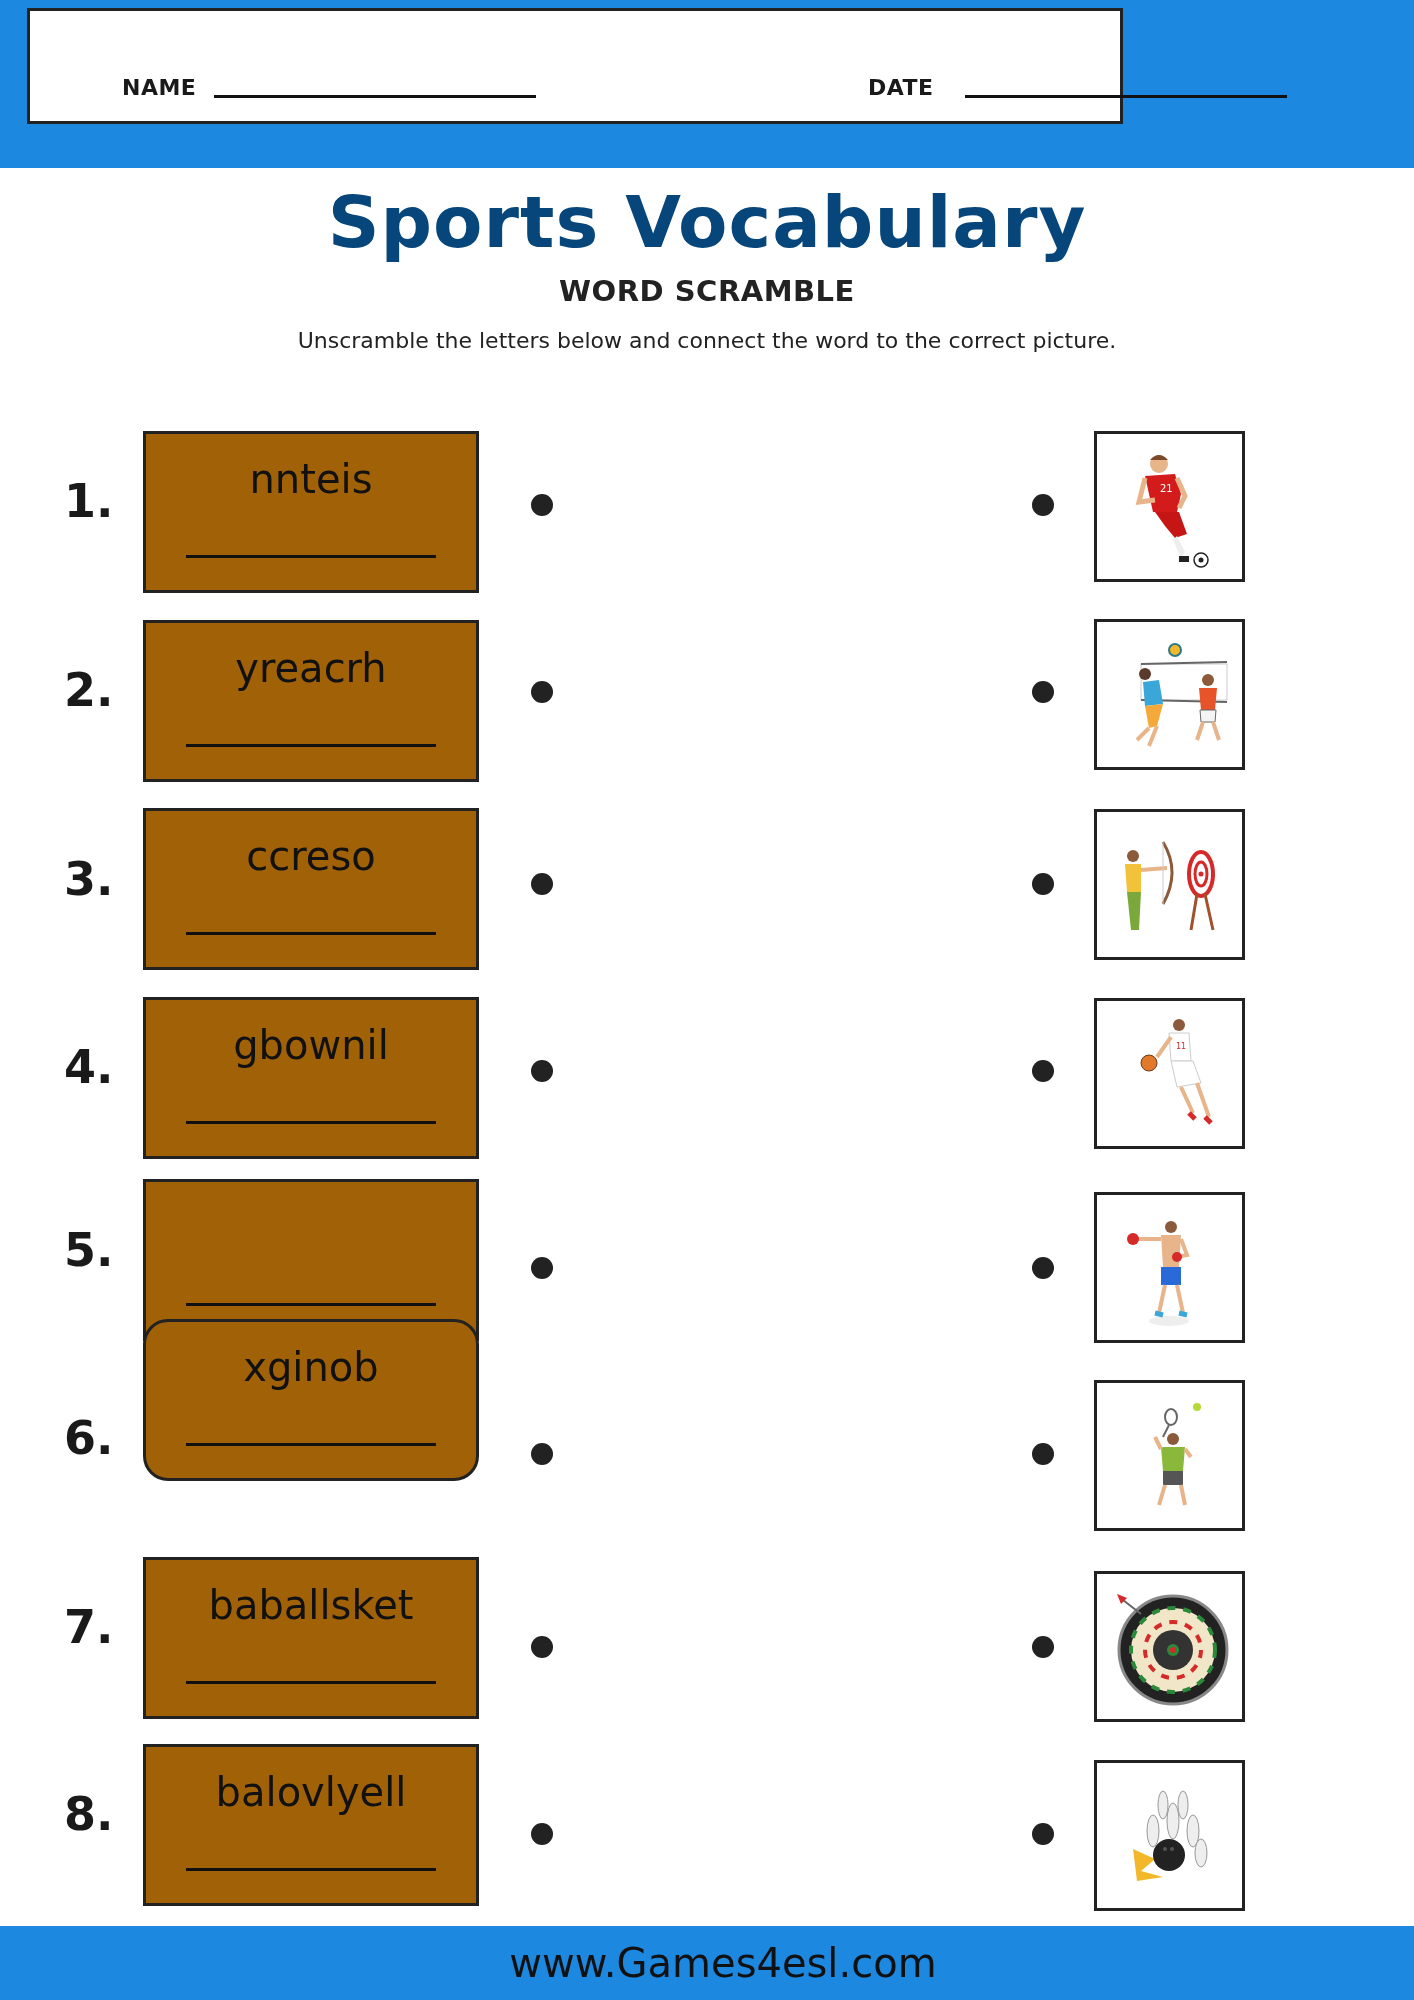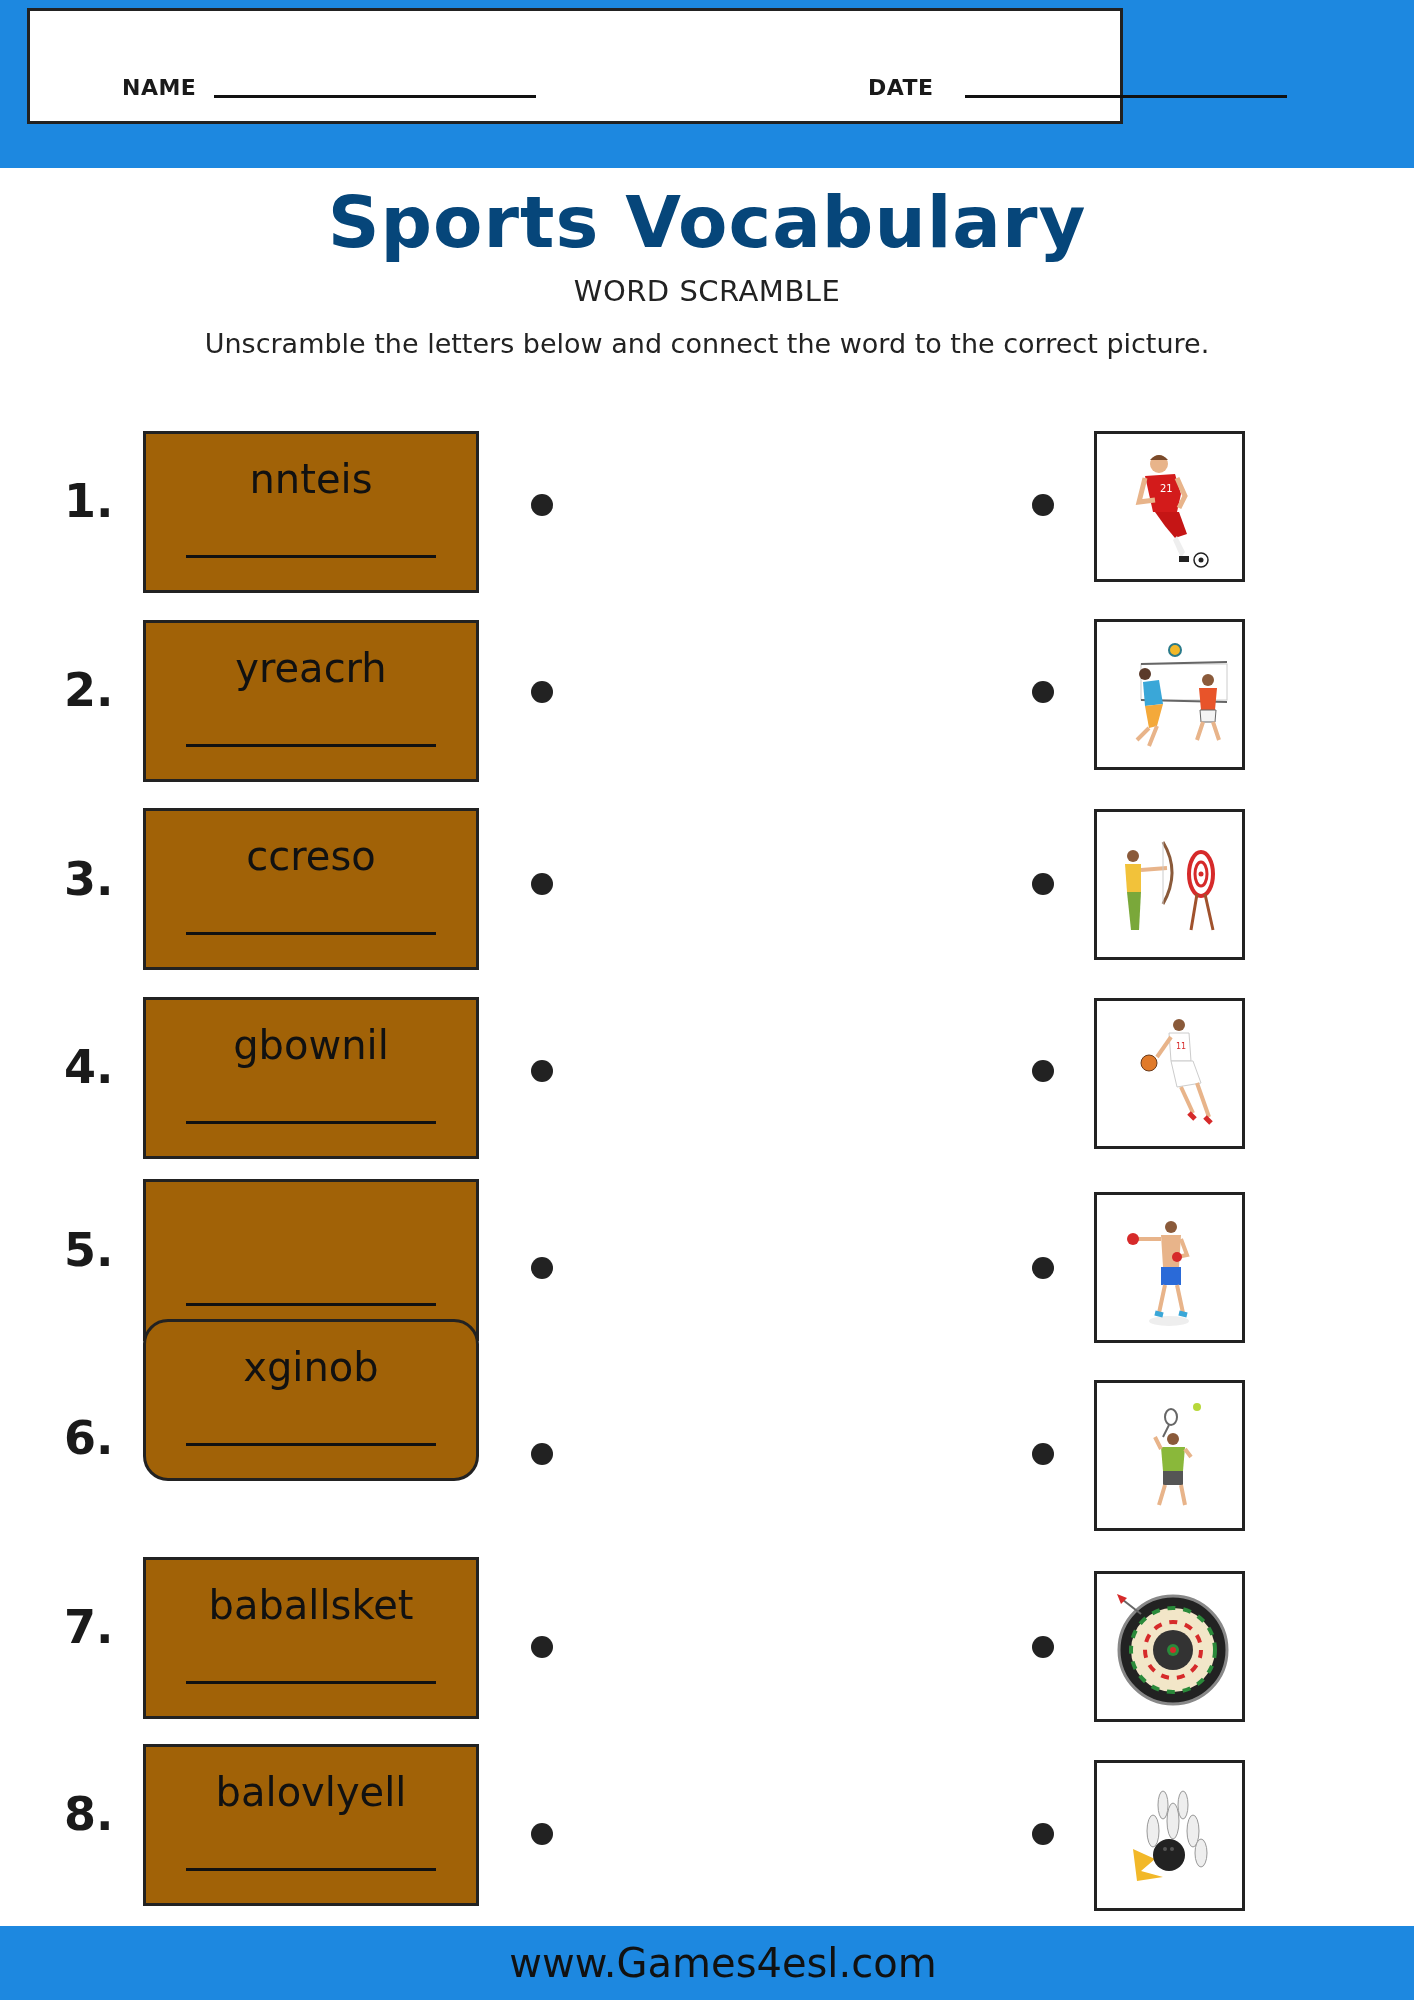--- a/index.html
+++ b/index.html
@@ -2,22 +2,22 @@
 <html><head>
 <meta charset="utf-8">
 <style>
   html,body{margin:0;padding:0;}
   body{width:1414px;height:2000px;position:relative;background:#fff;overflow:hidden;font-family:"DejaVu Sans",sans-serif;color:#1a1a1a;}
   .topband{position:absolute;left:0;top:0;width:1414px;height:168px;background:#1d88e0;}
   .namebox{position:absolute;left:27px;top:8px;width:1096px;height:116px;background:#fff;border:3px solid #222;box-sizing:border-box;}
   .lbl{position:absolute;top:64px;font-weight:bold;font-size:22px;letter-spacing:0.5px;}
   .line{position:absolute;top:84px;height:3px;background:#111;}
   .title{position:absolute;left:0;width:1414px;top:180px;text-align:center;font-family:"DejaVu Sans",sans-serif;font-weight:bold;font-size:72px;color:#06467a;letter-spacing:1px;}
-  .subtitle{position:absolute;left:0;width:1414px;top:274px;text-align:center;font-weight:normal;font-size:29px;color:#222;letter-spacing:0.5px;}
-  .instr{position:absolute;left:0;width:1414px;top:328px;text-align:center;font-size:27px;color:#222;}
+  .subtitle{position:absolute;left:0;width:1414px;top:274px;text-align:center;font-weight:bold;font-size:29px;color:#222;letter-spacing:0.5px;}
+  .instr{position:absolute;left:0;width:1414px;top:328px;text-align:center;font-size:22px;color:#222;}
   .num{position:absolute;left:64px;width:60px;font-weight:bold;font-size:46px;text-align:left;}
   .wordbox{position:absolute;left:143px;width:336px;height:162px;border:3px solid #222;box-sizing:border-box;background:#a16207;}
   .word{position:absolute;left:0;right:0;top:22px;text-align:center;font-size:40px;color:#111;}
   .ansline{position:absolute;left:40px;right:40px;top:121px;height:3px;background:#111;}
   .dot{position:absolute;width:22px;height:22px;border-radius:50%;background:#222;}
   .picbox{position:absolute;left:1094px;width:151px;height:151px;border:3px solid #222;box-sizing:border-box;background:#fff;}
   .picbox svg{position:absolute;left:0;top:0;width:145px;height:145px;}
   .footer{position:absolute;left:0;top:1926px;width:1414px;height:74px;background:#1d88e0;padding-left:16px;}
   .footer span{display:block;text-align:center;font-size:40px;line-height:74px;color:#111;}
 </style>

